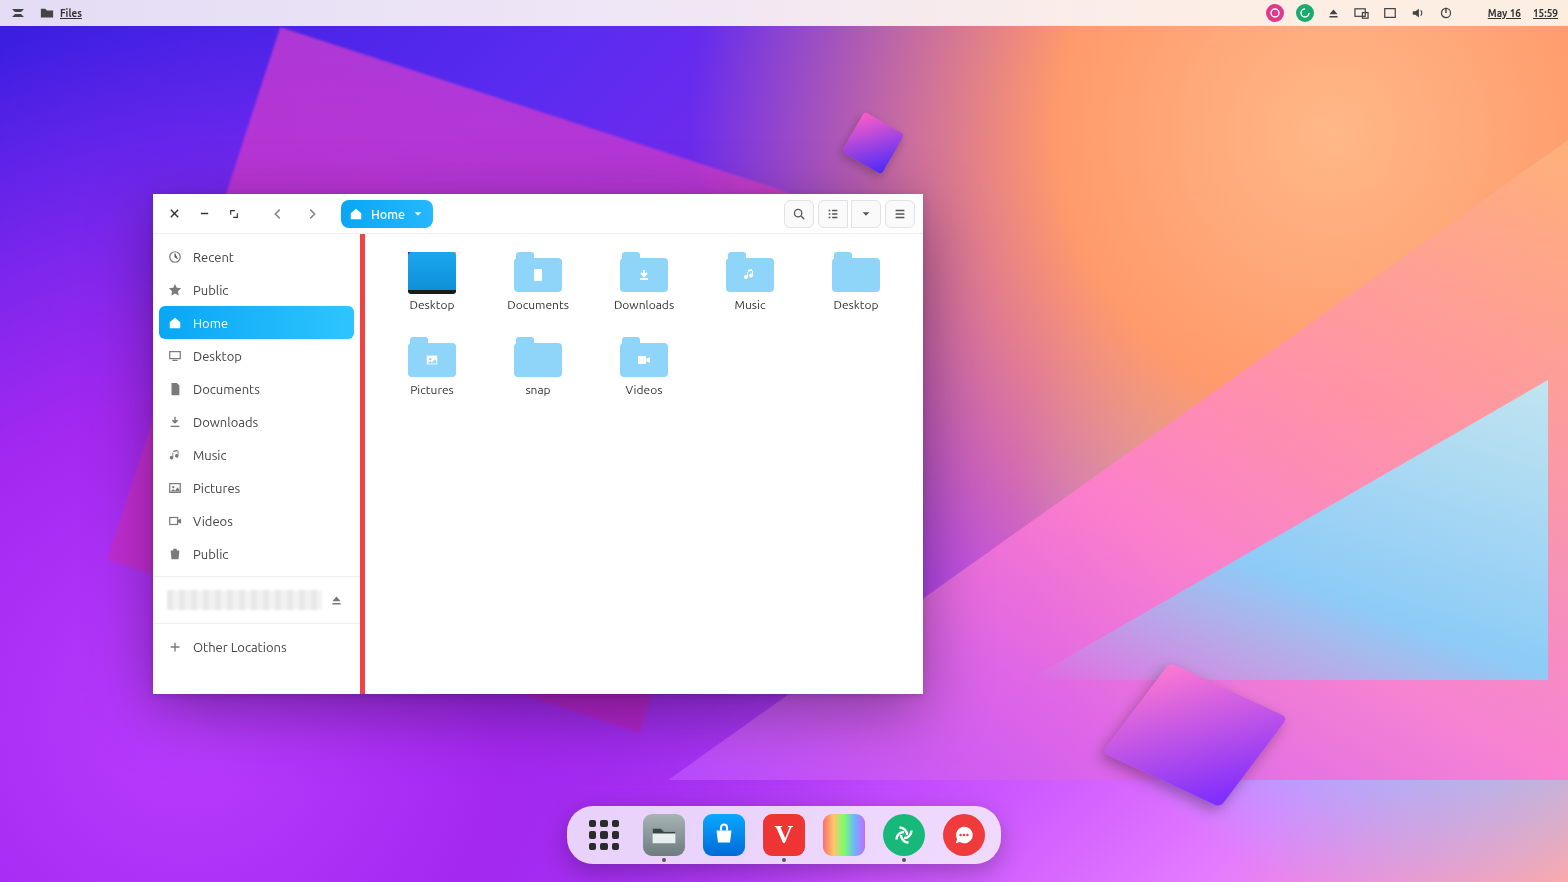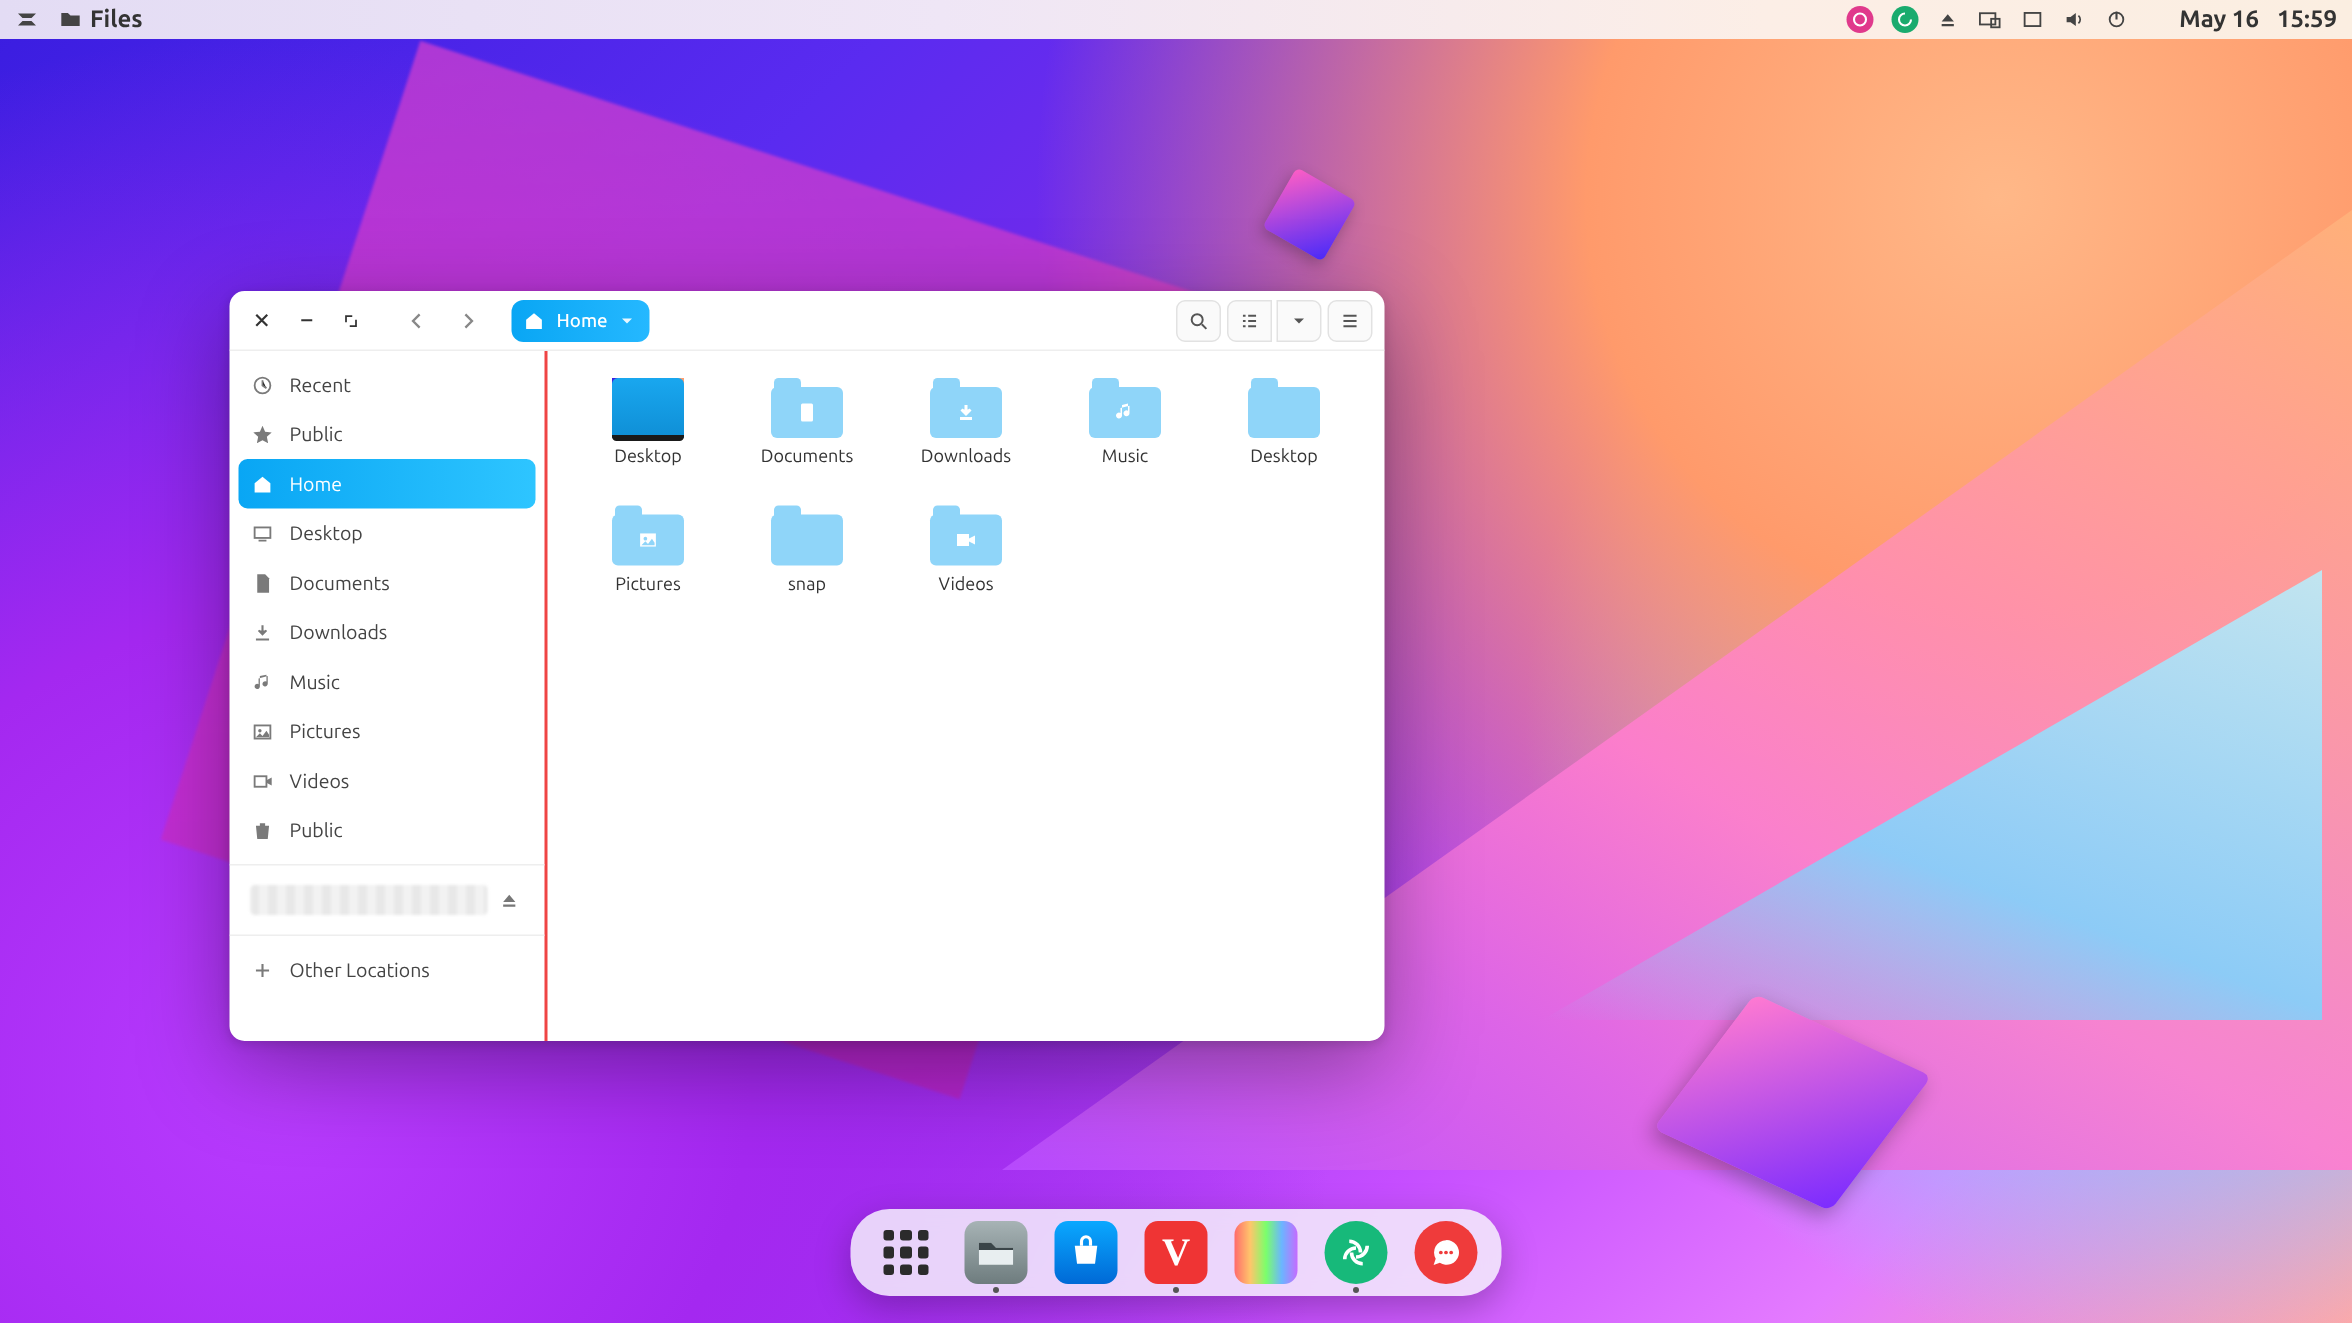--- a/index.html
+++ b/index.html
@@ -40,34 +40,34 @@
 .deco4 { position:absolute; left:850px; top:120px; width:46px; height:46px;
   background: linear-gradient(135deg,#ff5ec4,#4a2bff); transform: rotate(30deg); border-radius:4px; box-shadow:0 4px 10px rgba(0,0,0,.25);}
 .deco5 { position:absolute; left:1130px; top:680px; width:130px; height:110px;
   background: linear-gradient(135deg,#ff7ad1,#7b2bff); transform: rotate(25deg) skewX(-12deg); border-radius:6px; box-shadow:0 6px 14px rgba(0,0,0,.3);}
 
 
 .top-panel {
   position: absolute; top: 0; left: 0; right: 0; height: 26px;
   background: linear-gradient(90deg, #e3dcf4 0%, #efe6f6 40%, #fceee6 75%, #fbeee1 100%);
   display: flex; align-items: center; padding: 0 10px;
-  font-size: 16px; color: #333;
+  font-size: 10px; color: #333; text-decoration: underline;
 }
 .top-left { display: flex; align-items: center; gap: 14px; }
 .top-right { margin-left: auto; display: flex; align-items: center; gap: 12px; }
 .panel-icon { width: 16px; height: 16px; display:flex; align-items:center; justify-content:center; }
 .panel-app { display:flex; align-items:center; gap:6px; font-weight:600; }
 .circle-badge { width:18px;height:18px;border-radius:50%;display:flex;align-items:center;justify-content:center;font-size:10px;color:#fff;}
 .badge-pink{background:#e0398c;}
 .badge-green{background:#1aab6e;}
 
 
 .window {
   position: absolute; left: 153px; top: 194px; width: 770px; height: 500px;
-  background: #fff; border-radius: 10px;
+  background: #fff; border-radius: 0;
   box-shadow: 0 18px 60px rgba(0,0,0,.35), 0 2px 8px rgba(0,0,0,.15);
   display: flex; flex-direction: column; overflow: hidden;
 }
 .titlebar {
   height: 40px; display:flex; align-items:center; padding: 0 8px; gap:4px;
   border-bottom: 1px solid #eee;
 }
 .tb-btn { width:26px;height:26px;border-radius:6px;display:flex;align-items:center;justify-content:center;color:#555;cursor:pointer;}
 .nav-arrow{ width:30px;height:30px;display:flex;align-items:center;justify-content:center;color:#888;border-radius:6px;cursor:pointer;}
 .path-pill {
@@ -75,21 +75,21 @@
   background: linear-gradient(90deg,#09a6f4,#25b8ff);
   color:#fff; height:28px; padding:0 10px 0 8px; border-radius:8px; font-size:12.5px; font-weight:500;
 }
 .path-pill .chev{opacity:.9;}
 .titlebar-right{margin-left:auto;display:flex;gap:4px;}
 .tb-icon{ width:30px;height:28px;border:1px solid #e2e2e2;background:#fafafa;border-radius:6px;display:flex;align-items:center;justify-content:center;color:#555;cursor:pointer;}
 .tb-icon + .tb-icon.joined-left{border-top-left-radius:0;border-bottom-left-radius:0;margin-left:-1px;}
 .tb-icon.joined-right{border-top-right-radius:0;border-bottom-right-radius:0;}
 
 .window-body{flex:1;display:flex;min-height:0;}
-.sidebar{width:212px;border-right:2px solid #ef4444;padding:6px 0;display:flex;flex-direction:column;font-size:13px;color:#444;}
+.sidebar{width:212px;border-right:5px solid #ef4444;padding:6px 0;display:flex;flex-direction:column;font-size:13px;color:#444;}
 .side-item{display:flex;align-items:center;gap:10px;height:33px;padding:0 14px;cursor:pointer;}
 .side-item.active{background:linear-gradient(90deg,#09a6f4,#2ec5ff);color:#fff;border-radius:6px;margin:0 6px;padding:0 8px;}
 .side-item.active svg{color:#fff;}
 .side-icon{width:16px;height:16px;color:#7a7a7a;flex:0 0 16px;display:flex;align-items:center;justify-content:center;}
 .side-divider{height:1px;background:#eee;margin:6px 0;}
 .side-device{display:flex;align-items:center;gap:8px;height:34px;padding:0 14px;}
 .device-blur{flex:1;height:20px;background:repeating-linear-gradient(90deg,#e8e8e8,#e8e8e8 6px,#f2f2f2 6px,#f2f2f2 12px);border-radius:3px;filter:blur(1px);} 
 .eject{width:16px;color:#777;}
 
 .content{flex:1;padding:14px 20px;overflow:auto;}

